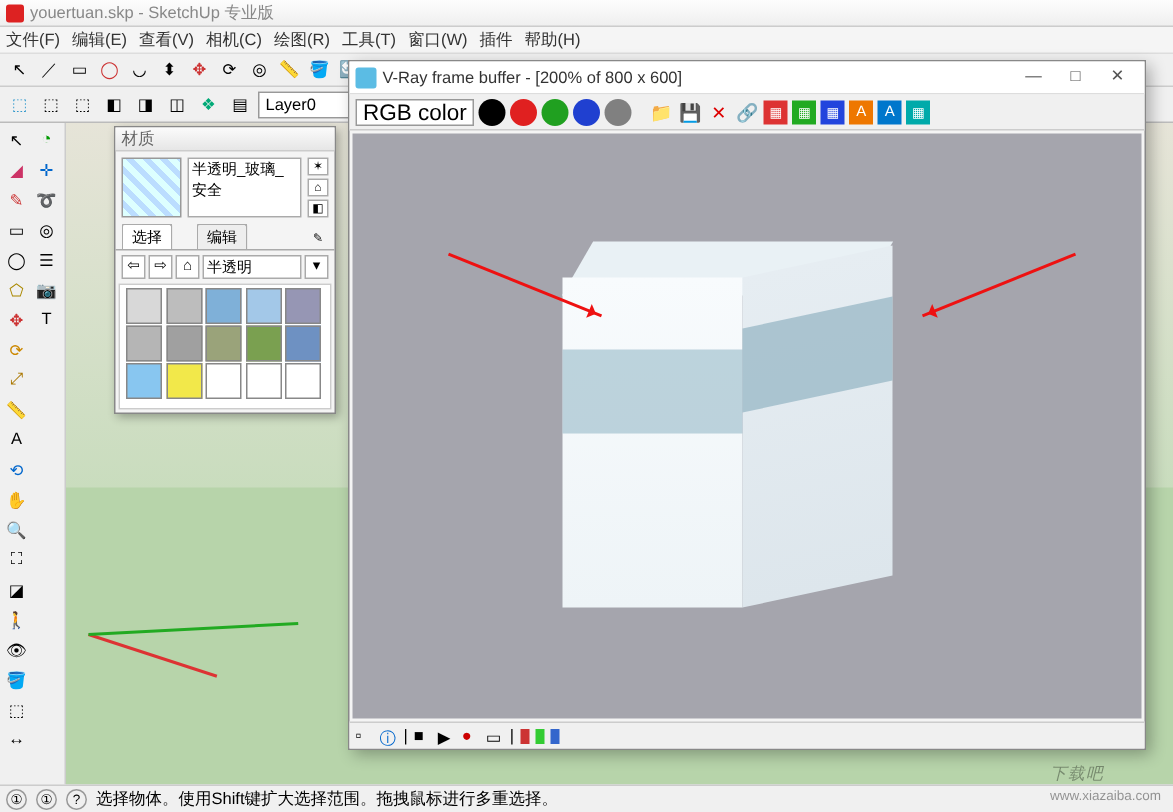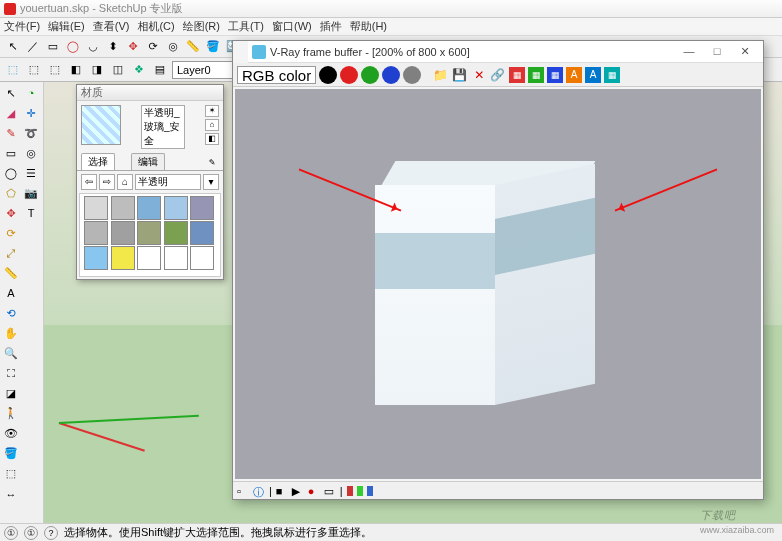--- a/index.html
+++ b/index.html
@@ -21,36 +21,36 @@
   .axis-r { position: absolute; left: 15px; top: 340px; width: 90px; height: 2px; background: #d33; transform: rotate(18deg); transform-origin: left; }
   .axis-g { position: absolute; left: 15px; top: 340px; width: 140px; height: 2px; background: #2a2; transform: rotate(-3deg); transform-origin: left; }
   .status { position: absolute; bottom: 0; left: 0; right: 0; height: 18px; background: #f0f0f0; border-top: 1px solid #ccc; display: flex; align-items: center; padding: 0 4px; gap: 6px; }
   .scirc { width: 14px; height: 14px; border: 1px solid #999; border-radius: 50%; display: flex; align-items: center; justify-content: center; font-size: 9px; }
   .watermark { position: absolute; right: 8px; bottom: 6px; font-size: 22px; font-style: italic; color: rgba(0,0,0,0.35); font-weight: normal; letter-spacing: 1px; }
   .watermark small { font-size: 9px; color: rgba(0,0,0,0.4); display: block; text-align: right; font-style: normal; letter-spacing: 0; }
 
   
   .matpanel { position: absolute; left: 76px; top: 84px; width: 148px; background: #f4f4f4; border: 1px solid #888; box-shadow: 2px 2px 6px rgba(0,0,0,.3); }
   .matpanel .mtitle { height: 16px; background: linear-gradient(#fbfbfb,#e6e6e6); padding: 0 4px; display: flex; align-items: center; color: #666; border-bottom: 1px solid #ccc; }
-  .matpanel .mrow1 { display: flex; padding: 4px; gap: 20px; justify-content: center; }
+  .matpanel .mrow1 { display: flex; padding: 4px; gap: 4px; justify-content: center; }
   .matprev { width: 40px; height: 40px; border: 1px solid #999; background: repeating-linear-gradient(45deg,#dff,#dff 4px,#bdf 4px,#bdf 8px); }
   .matname { flex: 1; height: 16px; border: 1px solid #aaa; background: #fff; font-size: 10px; padding: 0 2px; overflow: hidden; }
   .matside { width: 14px; display: flex; flex-direction: column; gap: 2px; }
   .msbtn { width: 14px; height: 12px; border: 1px solid #aaa; background: #fff; font-size: 8px; text-align: center; line-height: 10px; }
   .mattabs { display: flex; border-bottom: 1px solid #aaa; padding: 0 4px; gap: 16px; height: 18px; align-items: flex-end; }
   .mattab { padding: 1px 6px; border: 1px solid #aaa; border-bottom: none; background: #fff; font-size: 10px; border-radius: 2px 2px 0 0; }
   .matctrl { display: flex; padding: 3px 4px; gap: 2px; align-items: center; }
   .matnav { width: 16px; height: 16px; border: 1px solid #aaa; background: #fff; text-align: center; font-size: 10px; line-height: 14px; }
   .matsel { flex: 1; height: 16px; border: 1px solid #aaa; background: #fff; font-size: 10px; padding: 0 2px; }
   .matgrid { display: grid; grid-template-columns: repeat(5, 1fr); gap: 1px; padding: 2px 4px 6px; background: #fff; margin: 0 2px 2px; border: 1px solid #ccc; }
   .swatch { width: 24px; height: 24px; border: 1px solid #888; }
 
   
   .vray { position: absolute; left: 232px; top: 40px; width: 532px; height: 460px; background: #f4f4f4; border: 1px solid #888; box-shadow: 3px 3px 10px rgba(0,0,0,.3); display: flex; flex-direction: column; }
-  .vtitle { height: 22px; background: #fff; display: flex; align-items: center; padding: 0 4px; border-bottom: 1px solid #ddd; margin-left: 15px; }
+  .vtitle { height: 22px; background: #fff; display: flex; align-items: center; padding: 0 4px; border-bottom: 1px solid #ddd; }
   .vtitle .vico { width: 14px; height: 14px; background: #5bbce4; border-radius: 2px; margin-right: 4px; }
   .vtitle .vttl { flex: 1; color: #333; font-size: 11px; }
   .vwinbtn { width: 28px; height: 18px; text-align: center; line-height: 16px; color: #555; }
   .vtoolbar { height: 24px; background: #f0f0f0; display: flex; align-items: center; padding: 0 4px; gap: 3px; border-bottom: 1px solid #ccc; }
   .vsel { height: 18px; border: 1px solid #999; background: #fff; padding: 0 4px; font-size: 15px; min-width: 68px; }
   .vbtn { width: 18px; height: 18px; border-radius: 50%; display: flex; align-items: center; justify-content: center; }
   .vsquare { width: 16px; height: 16px; display: flex; align-items: center; justify-content: center; font-size: 12px; }
   .vrender { flex: 1; background: #a5a5ad; margin: 2px; position: relative; overflow: hidden; }
   .cube { position: absolute; left: 140px; top: 60px; width: 220px; height: 280px; }
   .cube .top { position: absolute; left: 10px; top: 0; width: 200px; height: 60px; background: #e9f1f5; transform: skewX(-30deg) scaleY(.6); }

